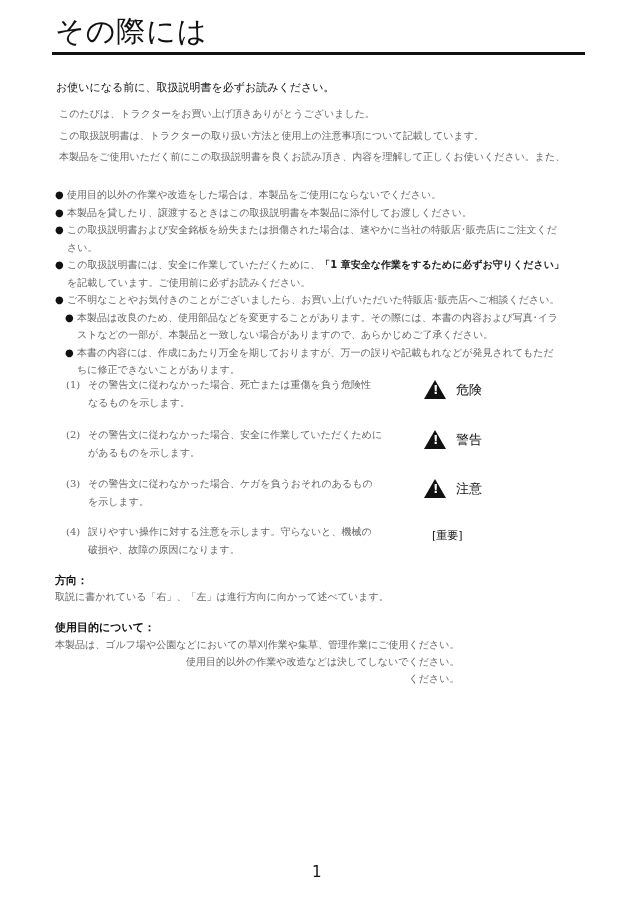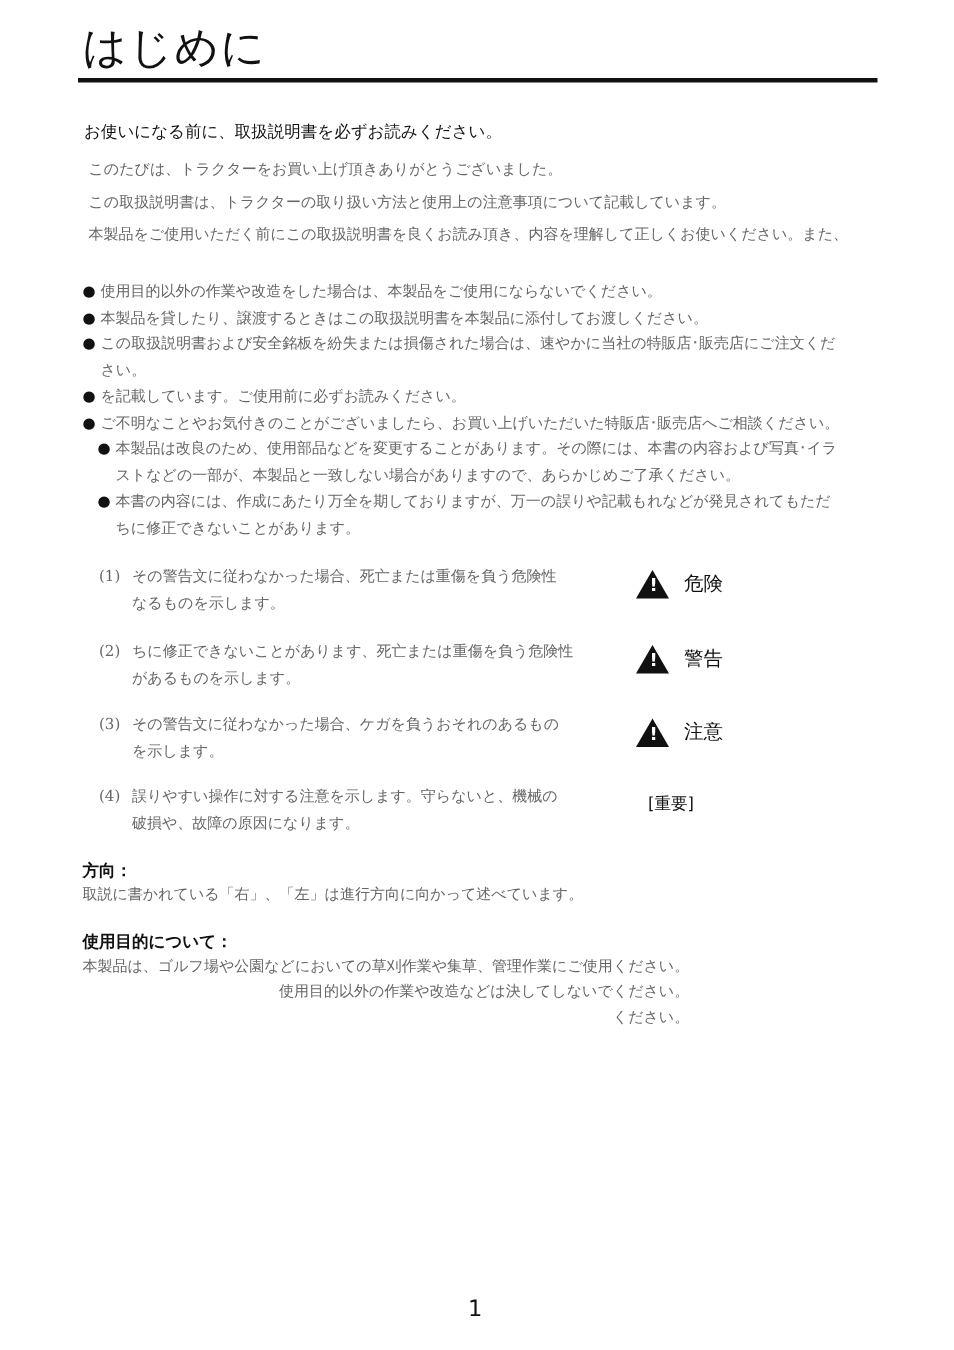--- a/index.html
+++ b/index.html
@@ -30,21 +30,21 @@
     .section-head { position: absolute; left: 55px; font-family: "DejaVu Sans", sans-serif; font-weight: bold;
                     font-size: 11px; color: #111; margin: 0; }
     .section-body { position: absolute; left: 55px; font-size: 10px; line-height: 17px; color: #666; }
     .section-body p { margin: 0; white-space: nowrap; }
     .page-num { position: absolute; left: 312px; top: 863px; font-family: "DejaVu Sans", sans-serif;
                 font-size: 15px; color: #111; }
   </style>
 </head>
 <body>
 
-<h1 class="page-title">はじめに</h1>
+<h1 class="page-title">その際には</h1>
 <div class="title-rule"></div>
 <h2 class="subtitle">お使いになる前に、取扱説明書を必ずお読みください。</h2>
 
 <div class="para" style="top:101px;">
   <p>このたびは、トラクターをお買い上げ頂きありがとうございました。</p>
   <p>この取扱説明書は、トラクターの取り扱い方法と使用上の注意事項について記載しています。</p>
   <p>本製品をご使用いただく前にこの取扱説明書を良くお読み頂き、内容を理解して正しくお使いください。また、</p>
 </div>
 
 <div class="bullets">
@@ -56,20 +56,23 @@
     <span class="dot">●</span>
     <div>本製品を貸したり、譲渡するときはこの取扱説明書を本製品に添付してお渡しください。</div>
   </div>
   <div class="bullet">
     <span class="dot">●</span>
     <div>この取扱説明書および安全銘板を紛失または損傷された場合は、速やかに当社の特販店･販売店にご注文くだ</div>
     <div>さい。</div>
   </div>
   <div class="bullet">
     <span class="dot">●</span>
+    <div style="white-space:nowrap;">
+      <span>この取扱説明書には、安全に作業していただくために、</span><span class="strong-ref">「1 章安全な作業をするために必ずお守りください」</span>
+    </div>
     <div>を記載しています。ご使用前に必ずお読みください。</div>
   </div>
   <div class="bullet">
     <span class="dot">●</span>
     <div>ご不明なことやお気付きのことがございましたら、お買い上げいただいた特販店･販売店へご相談ください。</div>
   </div>
   <div class="bullet sub">
     <span class="dot">●</span>
     <div>本製品は改良のため、使用部品などを変更することがあります。その際には、本書の内容および写真･イラ</div>
     <div>ストなどの一部が、本製品と一致しない場合がありますので、あらかじめご了承ください。</div>
@@ -91,21 +94,21 @@
     <div class="tri">
         <span>!</span>
       </div>
     <span>危険</span>
   </div>
 </div>
 
 <div class="warn-row" style="top:426px;">
   <span class="warn-num">(2)</span>
   <div class="warn-text">
-    <div>ちに修正できないことがあります、死亡または重傷を負う危険性</div>
+    <div>その警告文に従わなかった場合、安全に作業していただくために</div>
     <div>があるものを示します。</div>
   </div>
   <div class="warn-label">
     <div class="tri">
         <span>!</span>
       </div>
     <span>警告</span>
   </div>
 </div>
 

